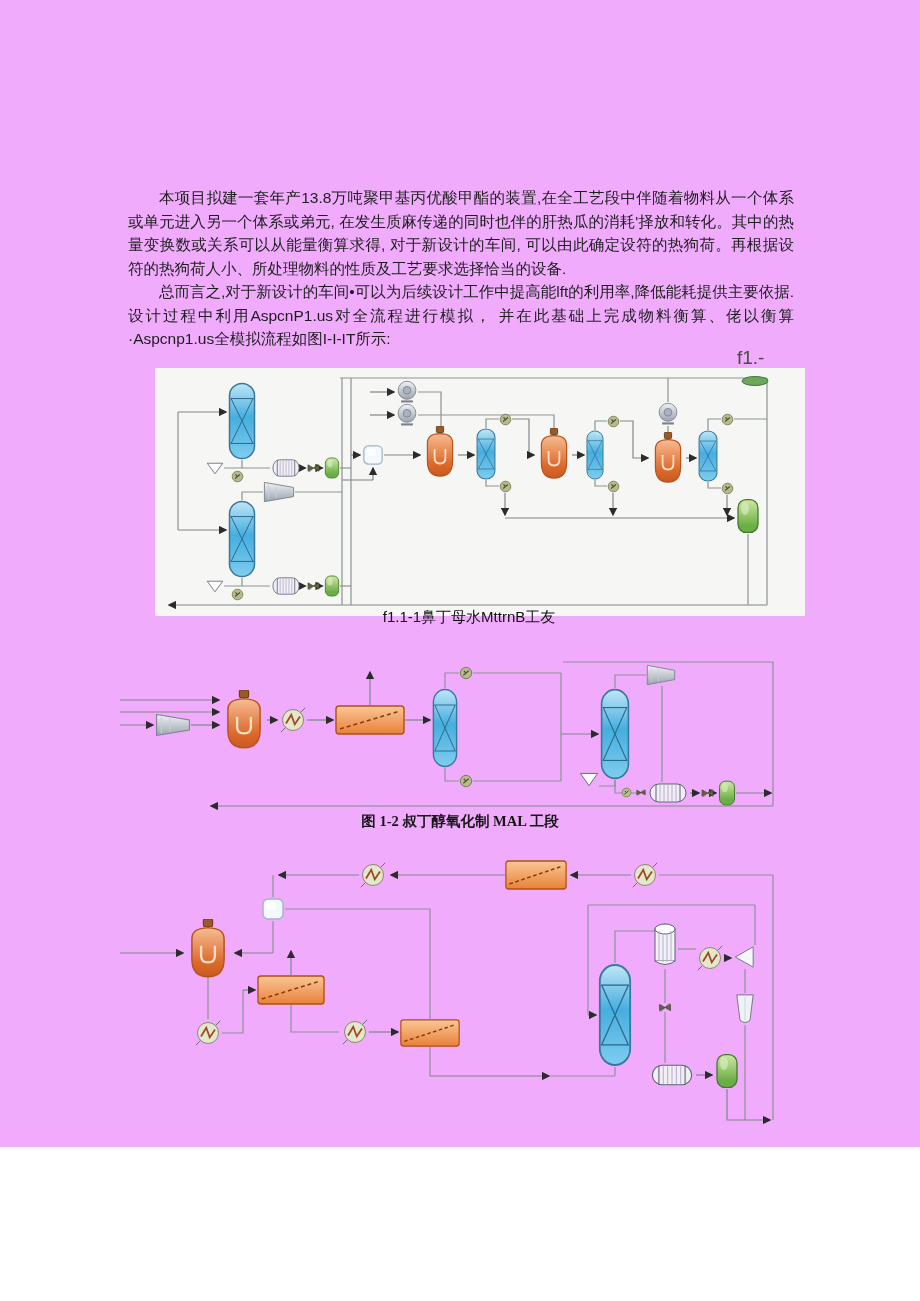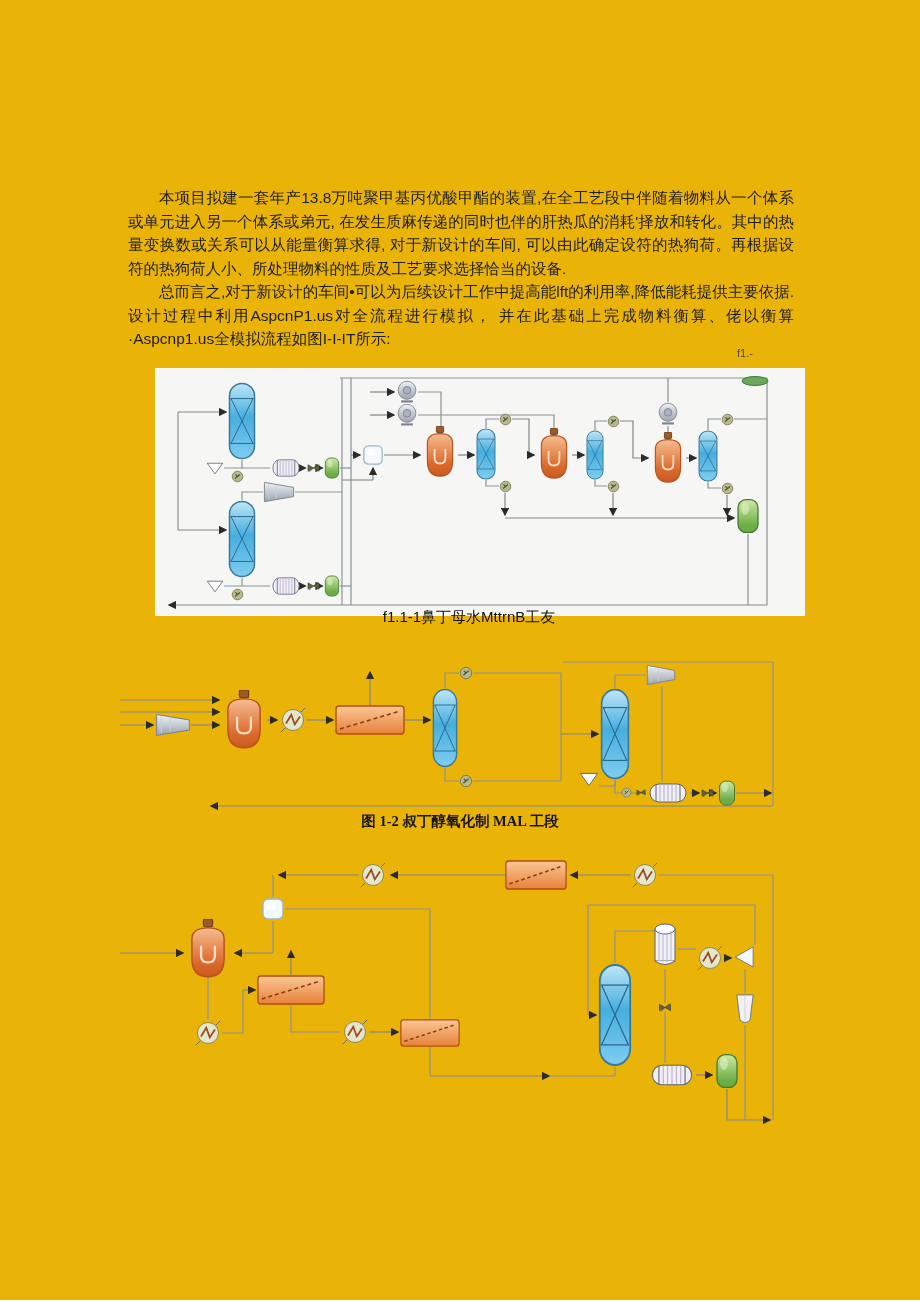--- a/index.html
+++ b/index.html
@@ -1,28 +1,28 @@
 <!DOCTYPE html>
 <html><head>
 <meta charset="utf-8">
 <style>
   html,body { margin:0; padding:0; background:#ffffff; }
   .page {
-    position:relative; width:920px; height:1300px; background:#eab308;
+    position:relative; width:920px; height:1147px; background:#f0abfc;
     font-family:"Liberation Sans", sans-serif; overflow:hidden;
   }
   .bodytext {
     position:absolute; left:128px; top:186px; width:666px;
     color:#1e1e1e; font-size:15.5px; line-height:23.5px;
     text-align:justify;
   }
   .bodytext p { margin:0; text-indent:2em; }
   .corner-label {
     position:absolute; left:737px; top:347px;
-    font-size:11px; color:#4a4a4a;
+    font-size:19px; color:#4a4a4a;
   }
   .caption-1 {
     position:absolute; left:0; top:608px; width:920px; text-align:center;
     font-weight:normal; font-size:15px; color:#111;padding-left:9px;
   }
   .caption-2 {
     position:absolute; left:0; top:812px; width:920px; text-align:center;
     font-weight:bold; font-size:14.5px; color:#161616;
     font-family:"Liberation Serif", serif;
   }

